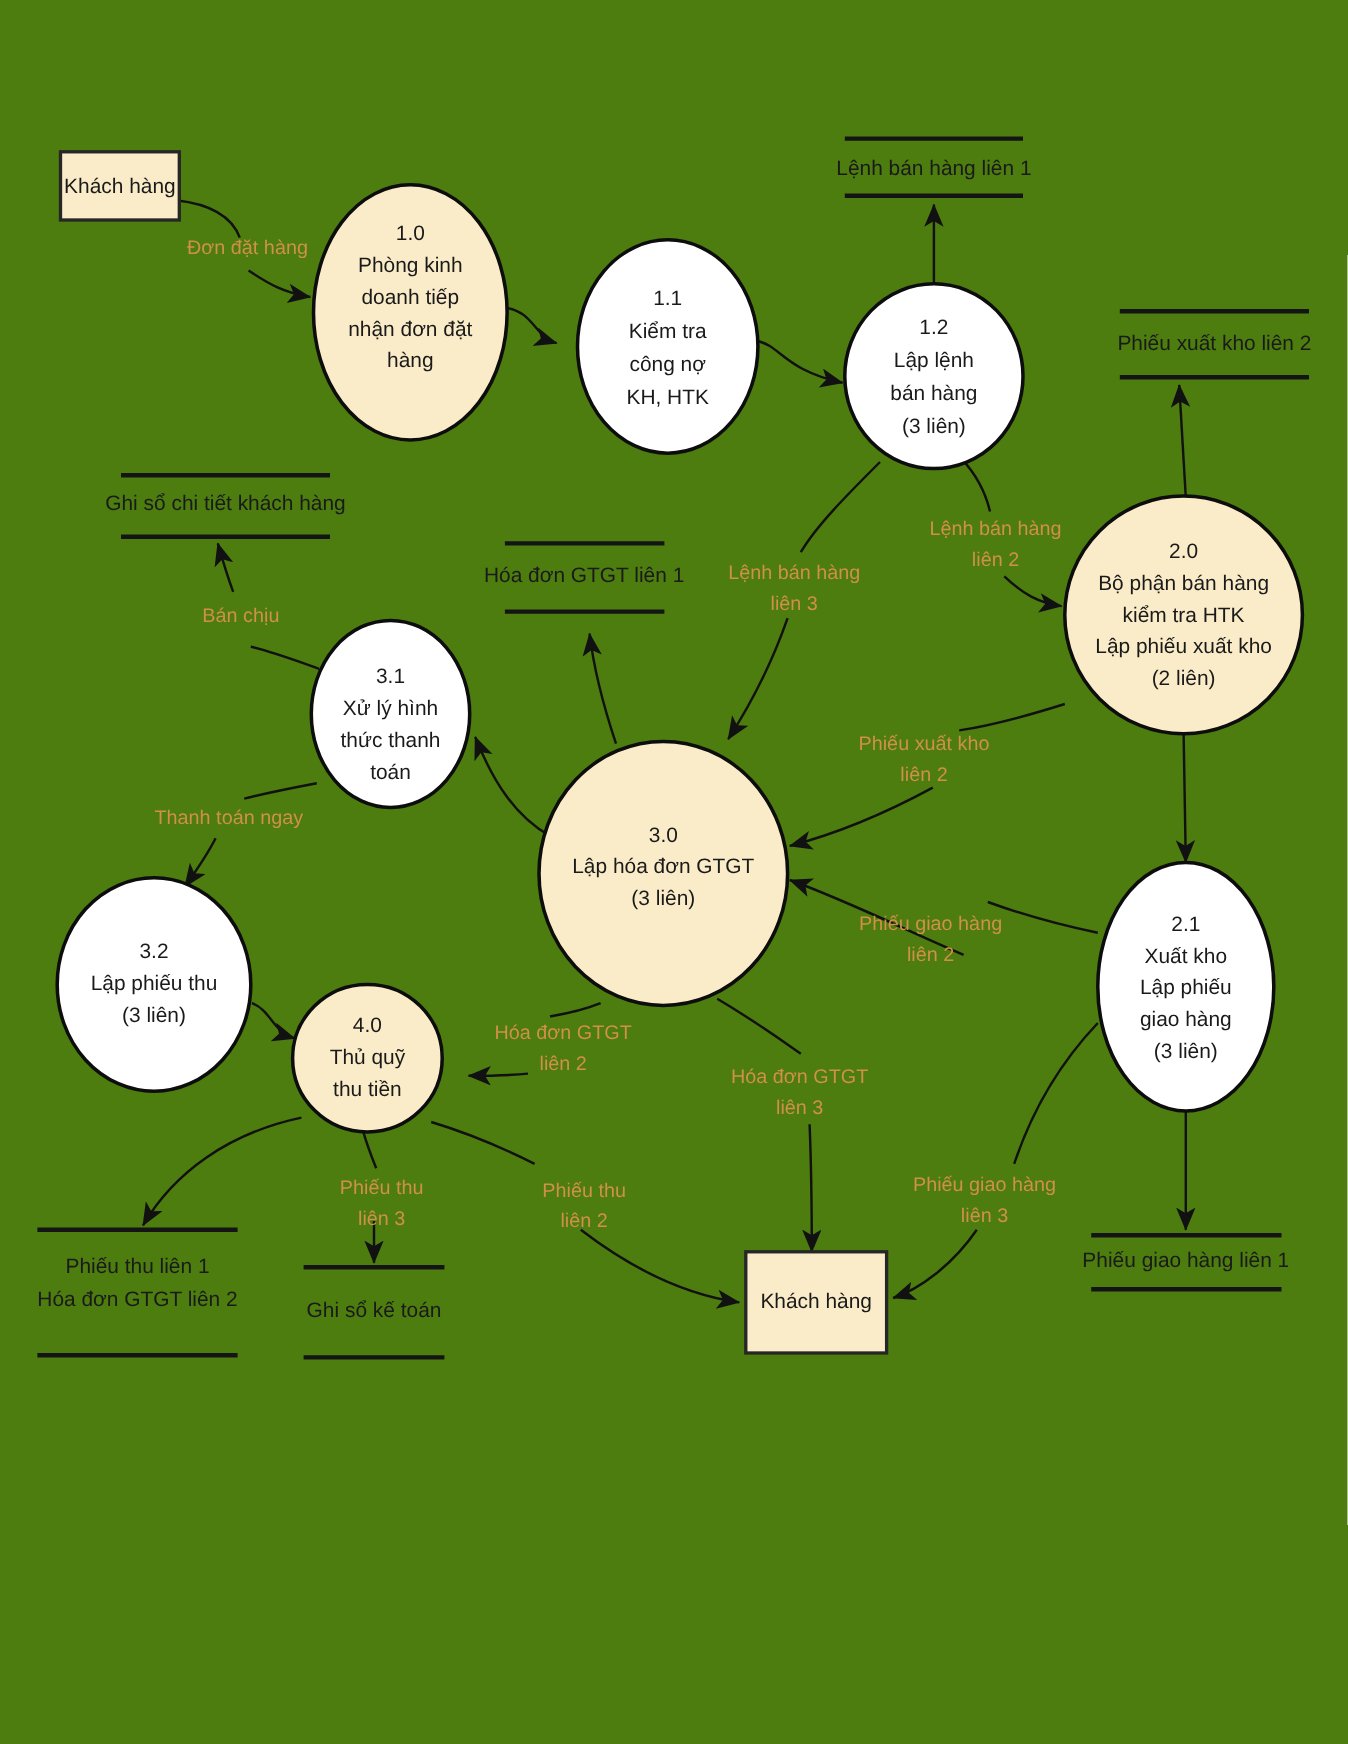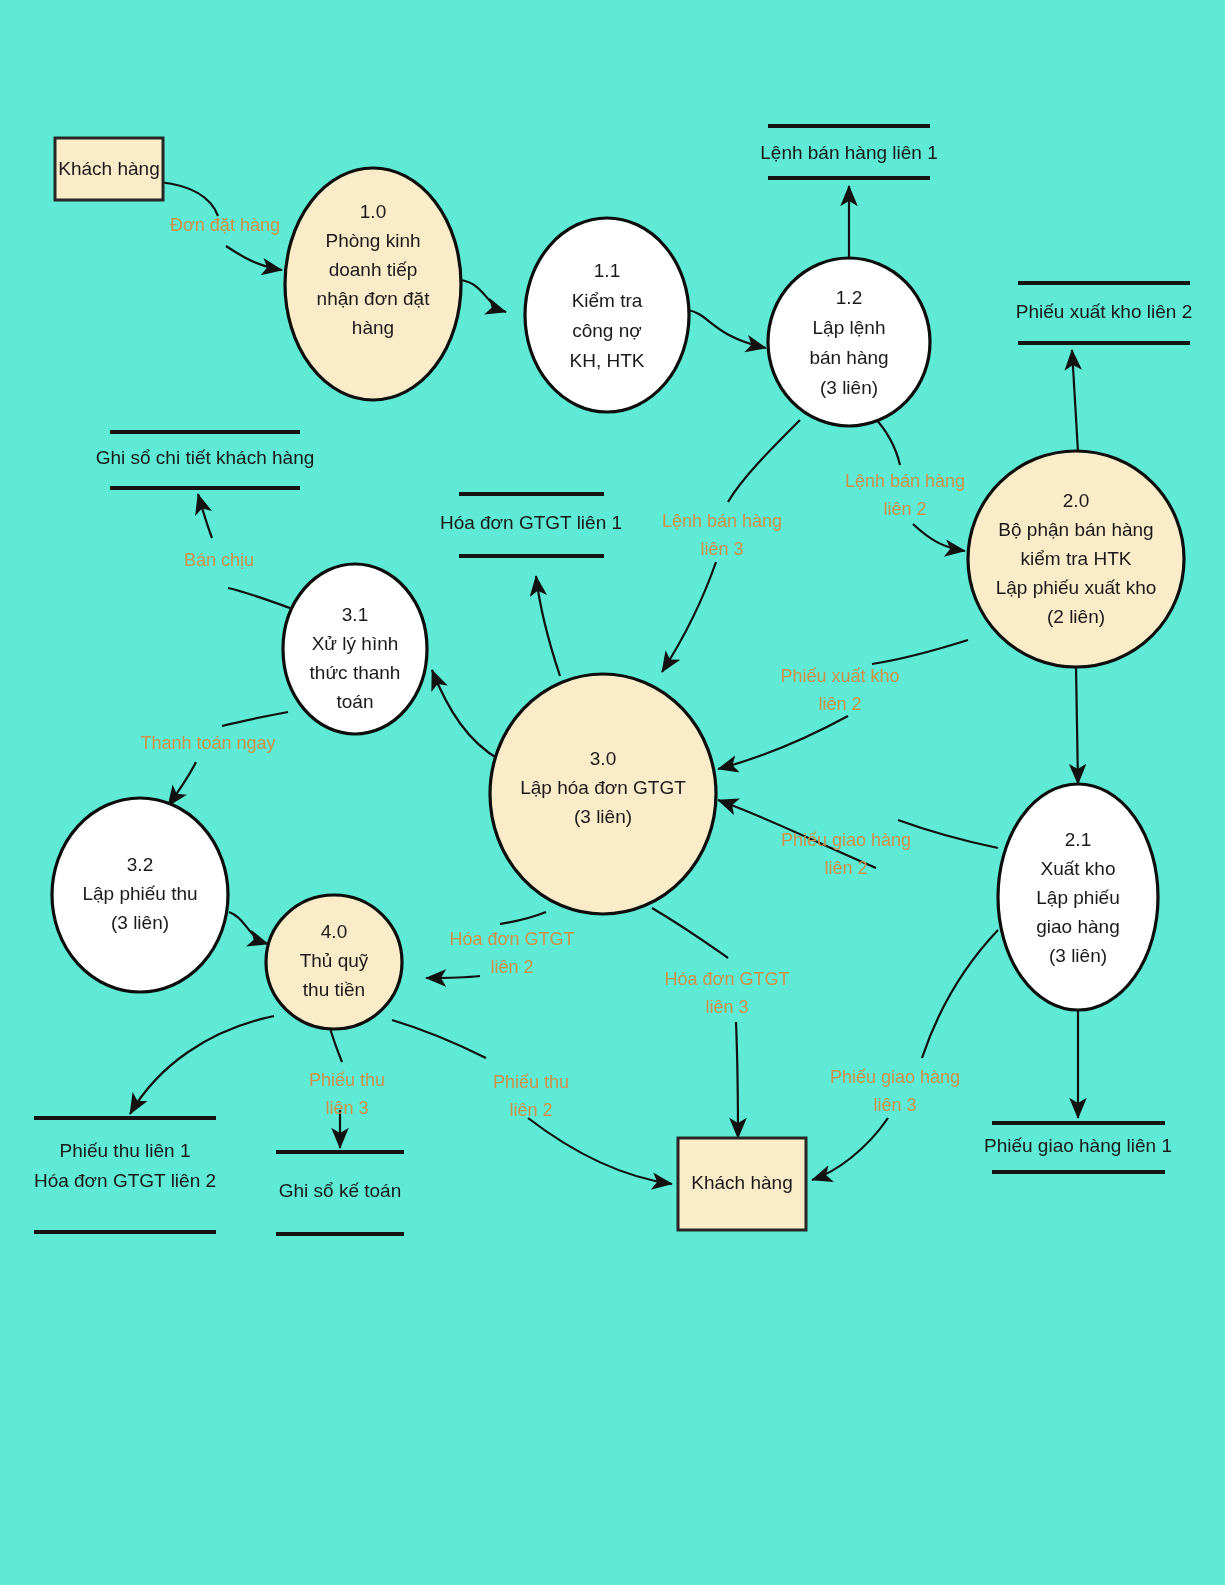--- a/index.html
+++ b/index.html
@@ -10,21 +10,21 @@
   body {
     width: 1225px;
     height: 1585px;
     font-family: "Liberation Sans", sans-serif;
     overflow: hidden;
   }
   #diagram-root {
     position: relative;
     width: 1225px;
     height: 1585px;
-    background: #5eead4;
+    background: #4d7c0f;
   }
   svg.dfd {
     display: block;
     width: 1225px;
     height: 1585px;
   }
   .proc-shape {
     stroke: #0d0d0d;
     stroke-width: 3.2;
   }

